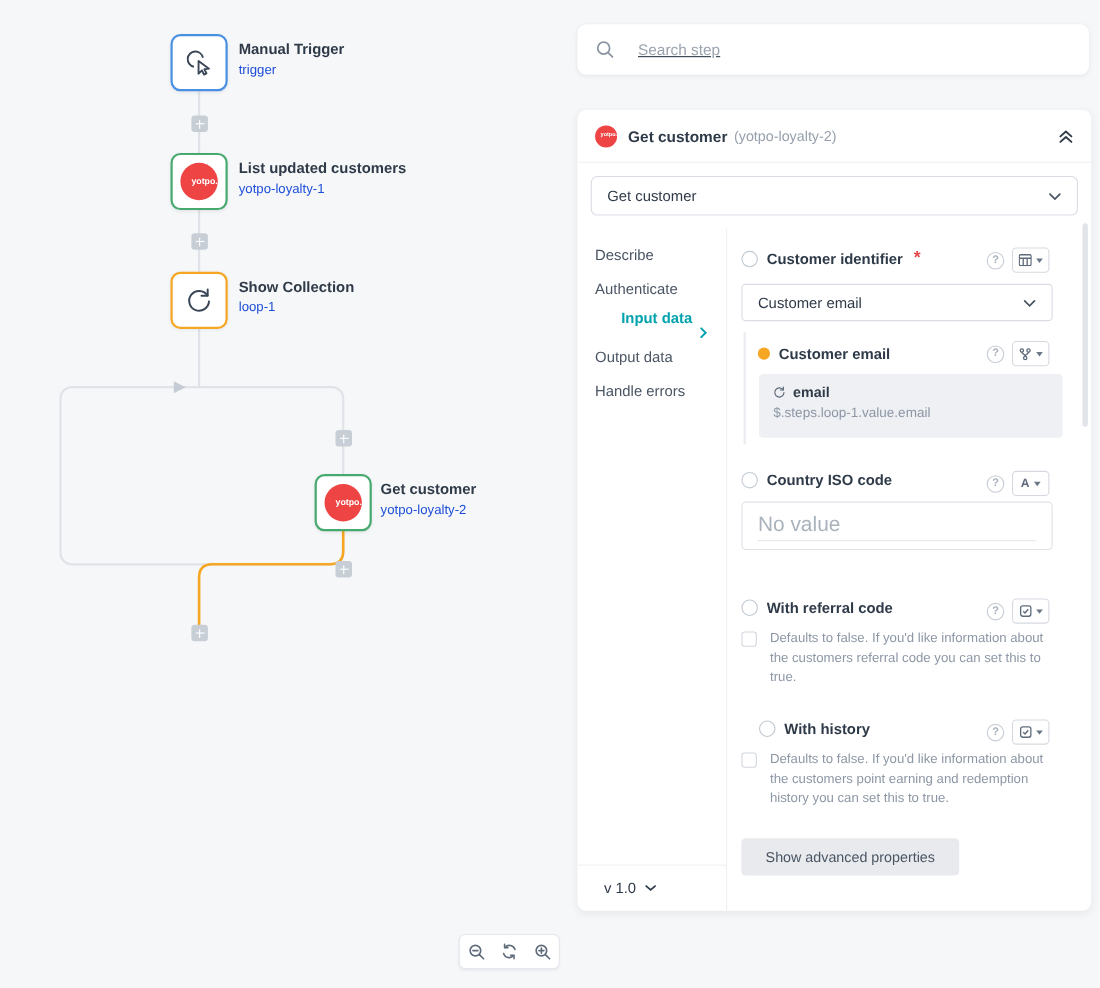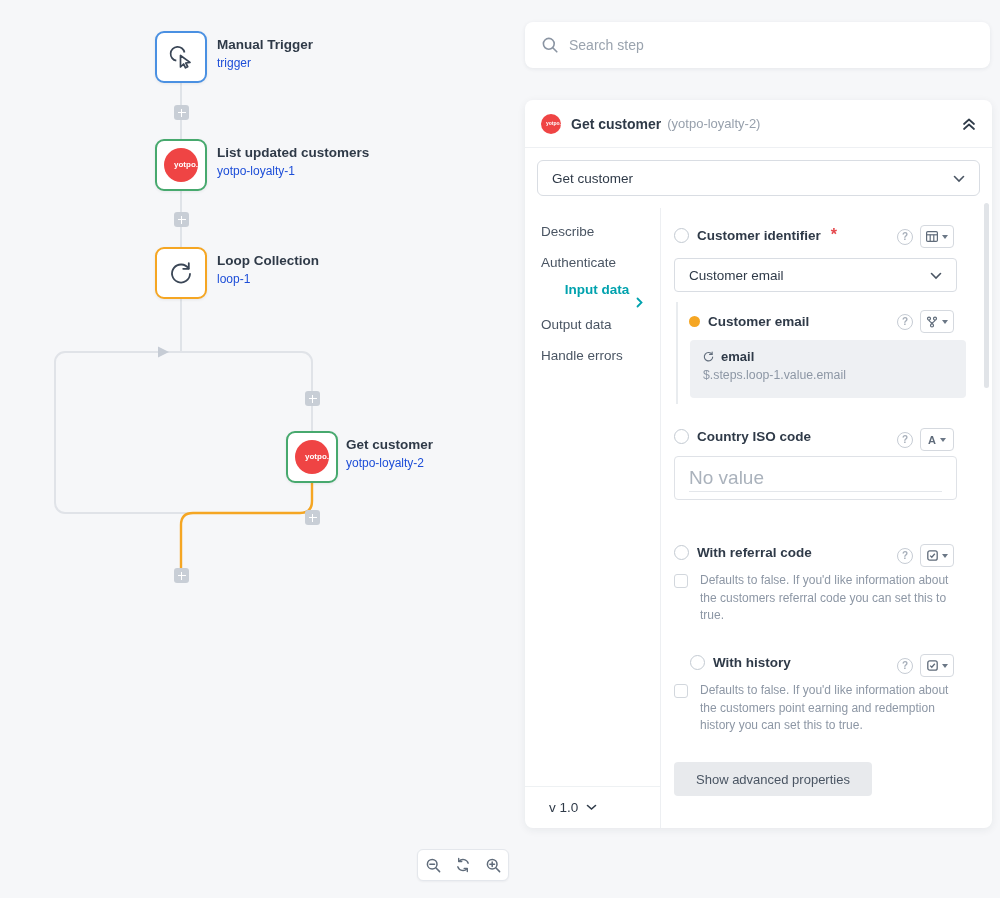--- a/index.html
+++ b/index.html
@@ -26,21 +26,21 @@
   .plus::after  { content:""; position:absolute; left:6.6px; top:3.5px; width:1.8px; height:8px; background:#fff; }
 
   .zoombar { position:absolute; left:417px; top:849px; width:92px; height:32px; background:#fff;
              border:1px solid #e4e7ec; border-radius:6px; box-shadow:0 1px 2px rgba(30,40,60,.05);
              display:flex; align-items:center; justify-content:space-around; }
   .zoombtn { width:28px; height:28px; display:flex; align-items:center; justify-content:center; cursor:pointer; border-radius:4px; }
 
   
   .searchbar { position:absolute; left:525px; top:22px; width:465px; height:46px; background:#fff;
                border-radius:8px; box-shadow:0 1px 4px rgba(30,40,60,.08); display:flex; align-items:center; padding:0 16px; }
-  .searchbar input { border:none; outline:none; flex:1; margin-left:10px; font-size:14px; color:#2f3a48; background:transparent; }
+  .searchbar input { border:none; outline:none; flex:1; margin-left:21px; font-size:14px; color:#2f3a48; background:transparent;text-decoration:underline; }
   .searchbar input::placeholder { color:#9aa3ae; }
 
   
   .panel { position:absolute; left:525px; top:100px; width:467px; height:728px; background:#fff;
            border-radius:8px; box-shadow:0 2px 8px rgba(30,40,60,.07); }
   .panel-header { position:absolute; left:0; top:0; width:467px; height:48px; border-bottom:1px solid #eef0f3;
                   display:flex; align-items:center; padding:0 16px; }
   .panel-title { font-size:14px; font-weight:700; color:#2f3a48; margin-left:10px; }
   .panel-id { font-size:13px; color:#97a0ac; margin-left:6px; }
   .collapse-btn { margin-left:auto; cursor:pointer; display:flex; align-items:center; }
@@ -128,21 +128,21 @@
   <div class="node-sub" style="left:217px;top:164px">yotpo-loyalty-1</div>
 
   <div class="plus" style="left:174px;top:212px"></div>
 
   <div class="node orange abs" style="left:155px;top:247px">
     <svg width="28" height="28" viewBox="0 0 28 28" fill="none" stroke="#3a4656" stroke-width="1.8" stroke-linecap="round">
       <path d="M21.5 9.5 A9 9 0 1 0 23 15"></path>
       <polyline points="21.8,4.2 21.8,9.8 16.2,9.8" stroke-linejoin="round"></polyline>
     </svg>
   </div>
-  <div class="node-title" style="left:217px;top:253px">Loop Collection</div>
+  <div class="node-title" style="left:217px;top:253px">Show Collection</div>
   <div class="node-sub" style="left:217px;top:272px">loop-1</div>
 
   <div class="plus" style="left:305px;top:391px"></div>
 
   <div class="node green abs" style="left:286px;top:431px">
     <div class="yotpo yotpo-34">
       <span>yot</span>
       <span>po.</span>
     </div>
   </div>

